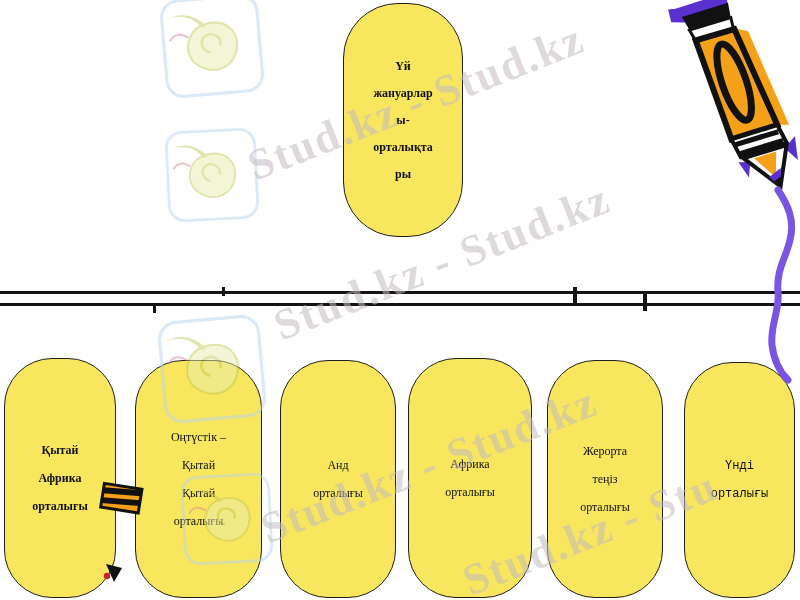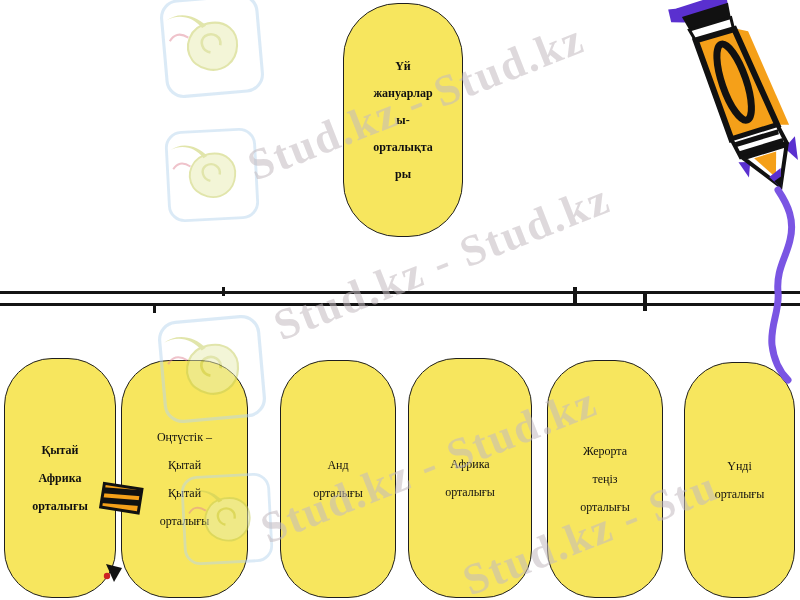--- a/index.html
+++ b/index.html
@@ -20,26 +20,26 @@
   .node{
     position:absolute;box-sizing:border-box;z-index:2;
     background:var(--box-fill);border:1.6px solid var(--box-border);
     display:flex;flex-direction:column;align-items:center;justify-content:center;
     text-align:left;color:var(--text);font-size:12px;line-height:28px;
   }
   .node span{display:block;white-space:nowrap;}
   .node.root{left:343px;top:3px;width:120px;height:234px;border-radius:55px;
     font-weight:bold;line-height:27px;}
   .node.c0{left:4px;top:358px;width:112px;height:240px;border-radius:48px;font-weight:bold;}
-  .node.c1{left:121px;top:360px;width:127px;height:238px;border-radius:48px;}
+  .node.c1{left:135px;top:360px;width:127px;height:238px;border-radius:48px;}
   .node.c2{left:280px;top:360px;width:116px;height:238px;border-radius:48px;}
   .node.c3{left:408px;top:358px;width:124px;height:240px;border-radius:48px;}
   .node.c4{left:547px;top:360px;width:116px;height:238px;border-radius:48px;}
   .node.c5{left:684px;top:362px;width:111px;height:236px;border-radius:48px;
-    font-family:Liberation Serif, serif;}
+    font-family:Liberation Mono, monospace;}
   
   .art{position:absolute;pointer-events:none;}
   .big-pencil{left:615px;top:-5px;z-index:4;}
   .stroke-svg{left:740px;top:182px;z-index:4;}
   .mini-pencil{left:94px;top:478px;z-index:3;}
   
   .logo{position:absolute;z-index:5;opacity:.5;}
   .logo.l1{left:156px;top:-6px;width:112px;height:104px;transform:rotate(-5deg);}
   .logo.l2{left:164px;top:118px;width:96px;height:114px;transform:rotate(-3deg);}
   .logo.l3{left:158px;top:308px;width:108px;height:122px;transform:rotate(-5deg);}

